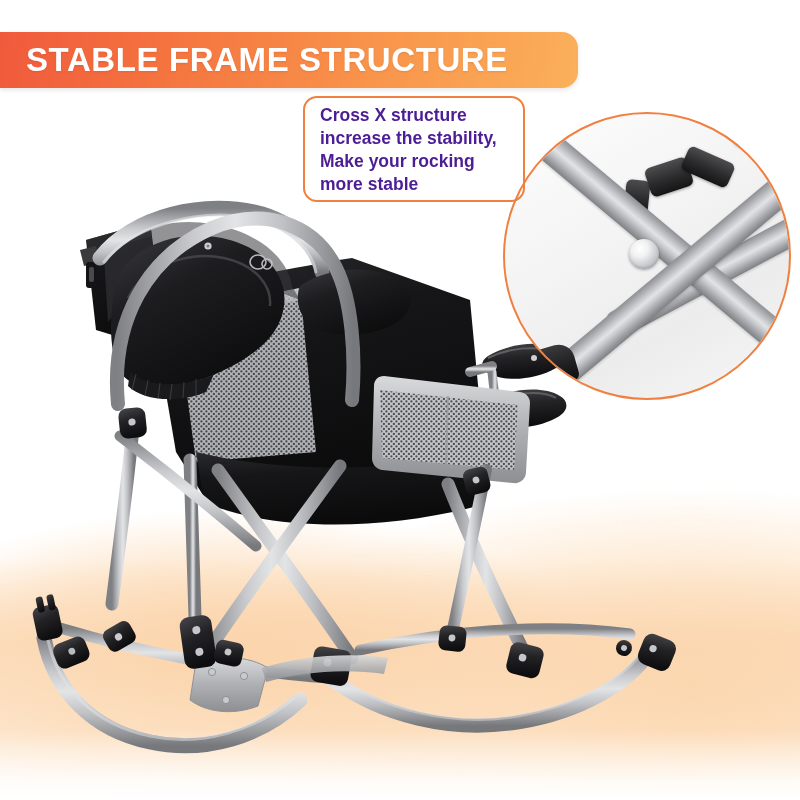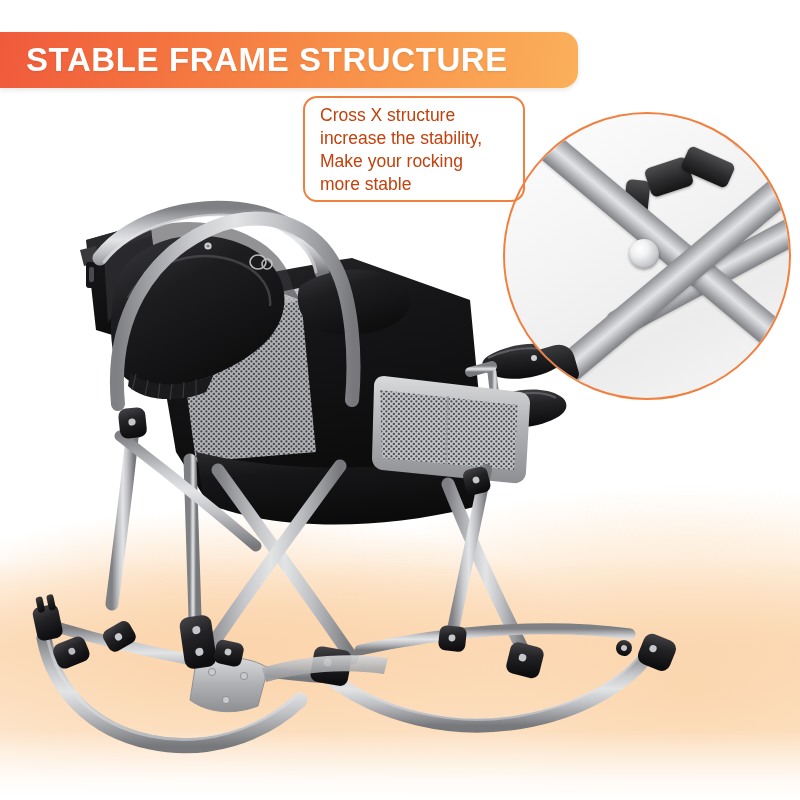--- a/index.html
+++ b/index.html
@@ -82,23 +82,23 @@
     border-radius: 14px;
     background: rgba(255,255,255,0.0);
     box-sizing: border-box;
     z-index: 5;
   }
   .callout-text {
     position: absolute;
     left: 311px;
     top: 98px;
     width: 230px;
-    color: #c2410c;
+    color: #4c1d95;
     font-size: 17.5px;
-    font-weight: normal;
+    font-weight: bold;
     line-height: 23px;
     padding: 6px 0 0 9px;
     z-index: 7;
     white-space: pre-line;
   }
 
   
   .inset-circle {
     position: absolute;
     left: 503px;

